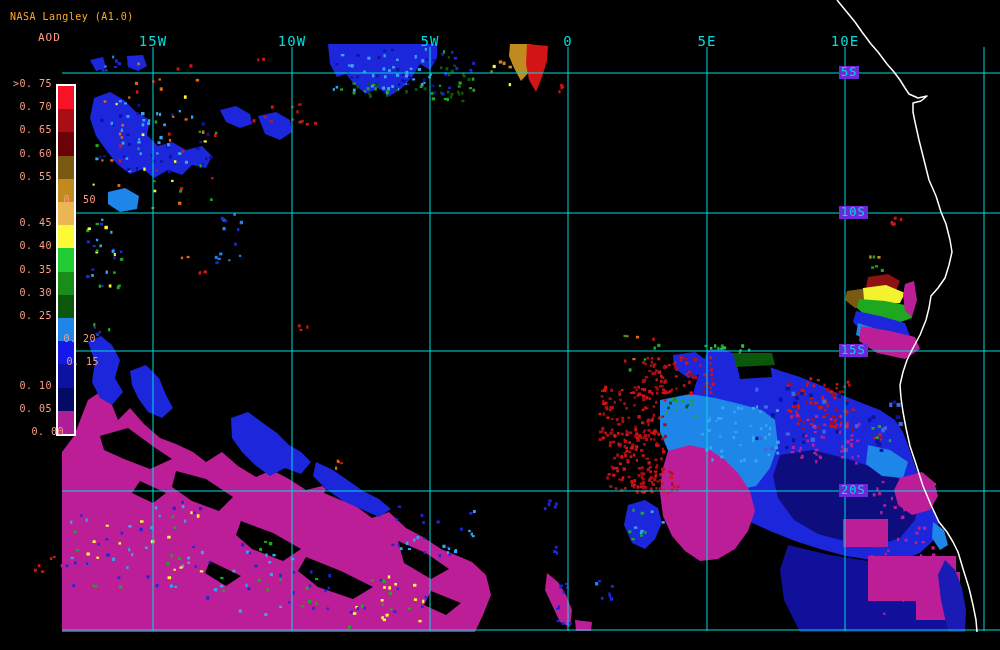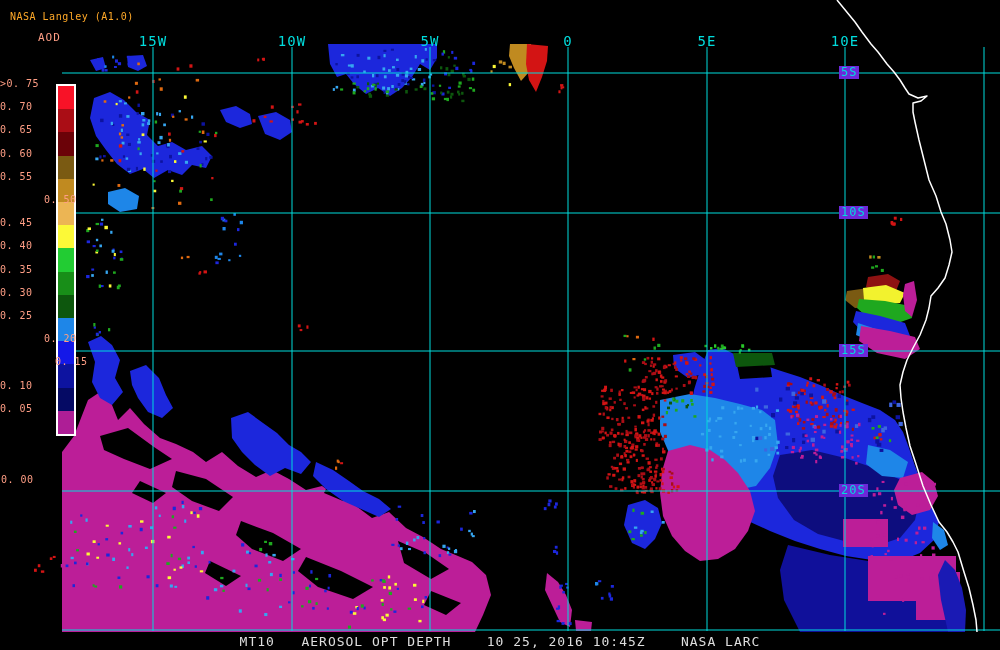--- a/index.html
+++ b/index.html
@@ -4,21 +4,21 @@
 <style>
   html,body{margin:0;padding:0;background:#000;}
   #stage{position:relative;width:1000px;height:650px;background:#000;overflow:hidden;
          font-family:"DejaVu Sans Mono","Liberation Mono",monospace;}
   #map-svg{position:absolute;left:0;top:0;}
   .abs{position:absolute;white-space:pre;}
   #map-title{left:10px;top:11px;font-size:10px;letter-spacing:0.5px;}
   #map-subtitle{left:38px;top:31px;font-size:11px;letter-spacing:1px;}
   .lon-label{top:33px;transform:translateX(-50%);font-size:14px;letter-spacing:1px;}
   .lat-label{font-size:12px;letter-spacing:1px;background:#6d28d9;padding:0 2px;line-height:13px;}
-  .legend-label{font-size:10px;width:52px;text-align:left;letter-spacing:0.5px;}
+  .legend-label{font-size:10px;width:52px;text-align:right;letter-spacing:0.5px;}
   #legend-bar{position:absolute;left:56px;top:84px;width:16px;height:348px;
               border:2px solid #ffffff;display:flex;flex-direction:column;}
   .legend-cell{flex:1 1 auto;}
   #caption-bar{position:absolute;left:0;bottom:0;width:1000px;height:18px;background:#000;
                display:flex;align-items:center;justify-content:center;}
   #caption-text{font-size:13px;letter-spacing:1px;white-space:pre;}
 </style>
 </head>
 <body>
 
@@ -1286,35 +1286,32 @@
       <span class="abs legend-label" style="left: 0px; top: 124.4px; color: rgb(255, 158, 133);">0. 65</span>
       <span class="abs legend-label" style="left: 0px; top: 147.6px; color: rgb(255, 158, 133);">0. 60</span>
       <span class="abs legend-label" style="left: 0px; top: 170.8px; color: rgb(255, 158, 133);">0. 55</span>
       <span class="abs legend-label" style="left: 0px; top: 194px; color: rgb(255, 158, 133); padding-left: 44px;">0. 50</span>
       <span class="abs legend-label" style="left: 0px; top: 217.2px; color: rgb(255, 158, 133);">0. 45</span>
       <span class="abs legend-label" style="left: 0px; top: 240.4px; color: rgb(255, 158, 133);">0. 40</span>
       <span class="abs legend-label" style="left: 0px; top: 263.6px; color: rgb(255, 158, 133);">0. 35</span>
       <span class="abs legend-label" style="left: 0px; top: 286.8px; color: rgb(255, 158, 133);">0. 30</span>
       <span class="abs legend-label" style="left: 0px; top: 310px; color: rgb(255, 158, 133);">0. 25</span>
       <span class="abs legend-label" style="left: 0px; top: 333.2px; color: rgb(255, 158, 133); margin-left: 44px;">0. 20</span>
-      <span class="abs legend-label" style="left: 16px; top: 356.4px; color: rgb(255, 158, 133); padding-left: 39px;">0. 15</span>
+      <span class="abs legend-label" style="left: 8px; top: 356.4px; color: rgb(255, 158, 133); padding-left: 39px;">0. 15</span>
       <span class="abs legend-label" style="left: 0px; top: 379.6px; color: rgb(255, 158, 133);">0. 10</span>
       <span class="abs legend-label" style="left: 0px; top: 402.8px; color: rgb(255, 158, 133);">0. 05</span>
-      <span class="abs legend-label" style="left: 1px; top: 426px; color: rgb(255, 158, 133); margin-top: 48px;">0. 00</span>
+      <span class="abs legend-label" style="left: 12px; top: 426px; color: rgb(255, 158, 133);">0. 00</span>
     </div>
 
   <div id="axis-labels">
       <span class="abs lon-label" style="left: 153px; color: rgb(0, 220, 220);">15W</span>
       <span class="abs lon-label" style="left: 292px; color: rgb(0, 220, 220);">10W</span>
       <span class="abs lon-label" style="left: 430px; color: rgb(0, 220, 220);">5W</span>
       <span class="abs lon-label" style="left: 568px; color: rgb(0, 220, 220);">0</span>
       <span class="abs lon-label" style="left: 707px; color: rgb(0, 220, 220);">5E</span>
       <span class="abs lon-label" style="left: 845px; color: rgb(0, 220, 220);">10E</span>
       <span class="abs lat-label" style="left: 839px; top: 66px; color: rgb(0, 220, 220);">5S</span>
       <span class="abs lat-label" style="left: 839px; top: 206px; color: rgb(0, 220, 220);">10S</span>
       <span class="abs lat-label" style="left: 839px; top: 344px; color: rgb(0, 220, 220);">15S</span>
       <span class="abs lat-label" style="left: 839px; top: 484px; color: rgb(0, 220, 220);">20S</span>
     </div>
 
-  <div id="caption-bar">
-    <span id="caption-text" style="color: rgb(222, 222, 222);">MT10   AEROSOL OPT DEPTH    10 25, 2016 10:45Z    NASA LARC</span>
-  </div>
 </div>
 
 </body></html>

